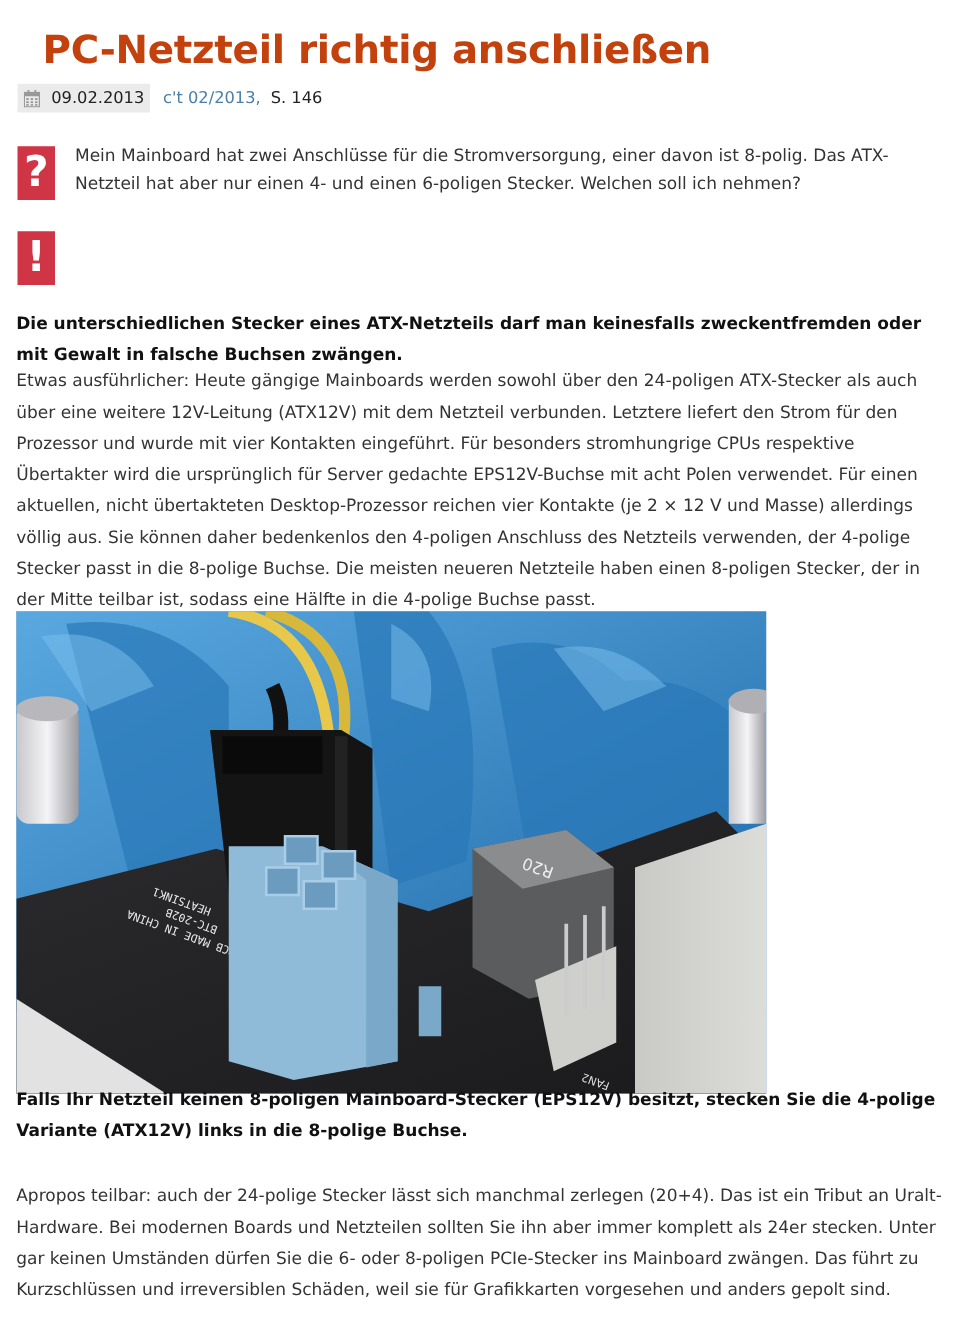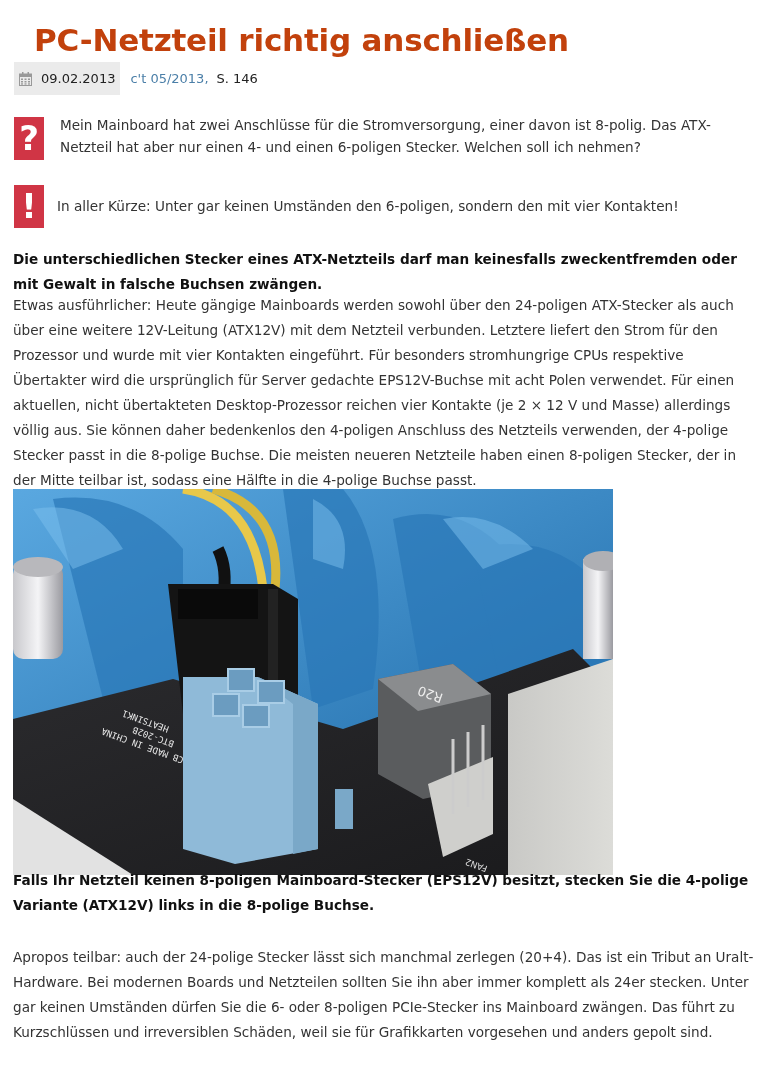--- a/index.html
+++ b/index.html
@@ -6,21 +6,21 @@
     body {
       width: 775px; height: 1065px; overflow: hidden; position: relative;
       font-family: "DejaVu Sans", sans-serif; color: #333333;
     }
     .title {
       position: absolute; left: 30px; top: 16px; margin: 4px;
       font-family: "DejaVu Sans", sans-serif; font-weight: bold;
       font-size: 31px; line-height: 40px; color: #c2410c; letter-spacing: -0.2px;
     }
     .meta { position: absolute; left: 14px; top: 67px; height: 23px; display: flex; align-items: center; font-size: 13px; }
-    .date-badge { background: #ebebeb; height: 33px; display: flex; align-items: center; padding: 0 5px 0 5px; color: #222; }
+    .date-badge { background: #ebebeb; height: 23px; display: flex; align-items: center; padding: 0 5px 0 5px; color: #222; }
     .date-badge svg { margin-right: 9px; }
     .source-link { color: #4b7fa8; margin-left: 10px; text-decoration: none; }
     .page-ref { color: #222; margin-left: 8px; }
     .qa { position: absolute; left: 14px; display: flex; }
     .qa-icon {
       width: 30px; height: 43px; background: #d03545; color: #fff;
       font-weight: bold; font-size: 34px; line-height: 43px; text-align: center;
       font-family: "DejaVu Sans", sans-serif; flex-shrink: 0;
     }
     .qa-text { margin-left: 13px; font-size: 13.6px; line-height: 22px; color: #333; width: 660px; }
@@ -50,32 +50,31 @@
         <rect x="2" y="9" width="2" height="1.5"></rect>
           <rect x="5.5" y="9" width="2" height="1.5"></rect>
           <rect x="9" y="9" width="2" height="1.5"></rect>
         <rect x="2" y="11.3" width="2" height="1.3"></rect>
           <rect x="5.5" y="11.3" width="2" height="1.3"></rect>
           <rect x="9" y="11.3" width="2" height="1.3"></rect>
       </g>
     </svg>
     <span>09.02.2013</span>
   </span>
-  <a class="source-link" href="#">c't 05/2013,</a>
+  <a class="source-link" href="#">c't 02/2013,</a>
   <span class="page-ref"> S. 146</span>
 </div>
 
 <div class="qa" style="top:117px;">
   <div class="qa-icon">?</div>
   <div class="qa-text" style="margin-top:-3px;margin-left:16px;">Mein Mainboard hat zwei Anschlüsse für die Stromversorgung, einer davon ist 8-polig. Das ATX-Netzteil hat aber nur einen 4- und einen 6-poligen Stecker. Welchen soll ich nehmen?</div>
 </div>
 
 <div class="qa" style="top:185px;">
   <div class="qa-icon">!</div>
-  <div class="qa-text" style="margin-top:10px;">In aller Kürze: Unter gar keinen Umständen den 6-poligen, sondern den mit vier Kontakten!</div>
 </div>
 
 <p class="para bold" style="top:247px;">Die unterschiedlichen Stecker eines ATX-Netzteils darf man keinesfalls zweckentfremden oder mit Gewalt in falsche Buchsen zwängen.</p>
 
 <p class="para" style="top:293px;">Etwas ausführlicher: Heute gängige Mainboards werden sowohl über den 24-poligen ATX-Stecker als auch über eine weitere 12V-Leitung (ATX12V) mit dem Netzteil verbunden. Letztere liefert den Strom für den Prozessor und wurde mit vier Kontakten eingeführt. Für besonders stromhungrige CPUs respektive Übertakter wird die ursprünglich für Server gedachte EPS12V-Buchse mit acht Polen verwendet. Für einen aktuellen, nicht übertakteten Desktop-Prozessor reichen vier Kontakte (je 2 × 12 V und Masse) allerdings völlig aus. Sie können daher bedenkenlos den 4-poligen Anschluss des Netzteils verwenden, der 4-polige Stecker passt in die 8-polige Buchse. Die meisten neueren Netzteile haben einen 8-poligen Stecker, der in der Mitte teilbar ist, sodass eine Hälfte in die 4-polige Buchse passt.</p>
 
 <div class="photo">
   <svg width="600" height="386" viewBox="0 0 600 386">
     <defs>
       <linearGradient id="hs" x1="0" y1="0" x2="1" y2="1">

